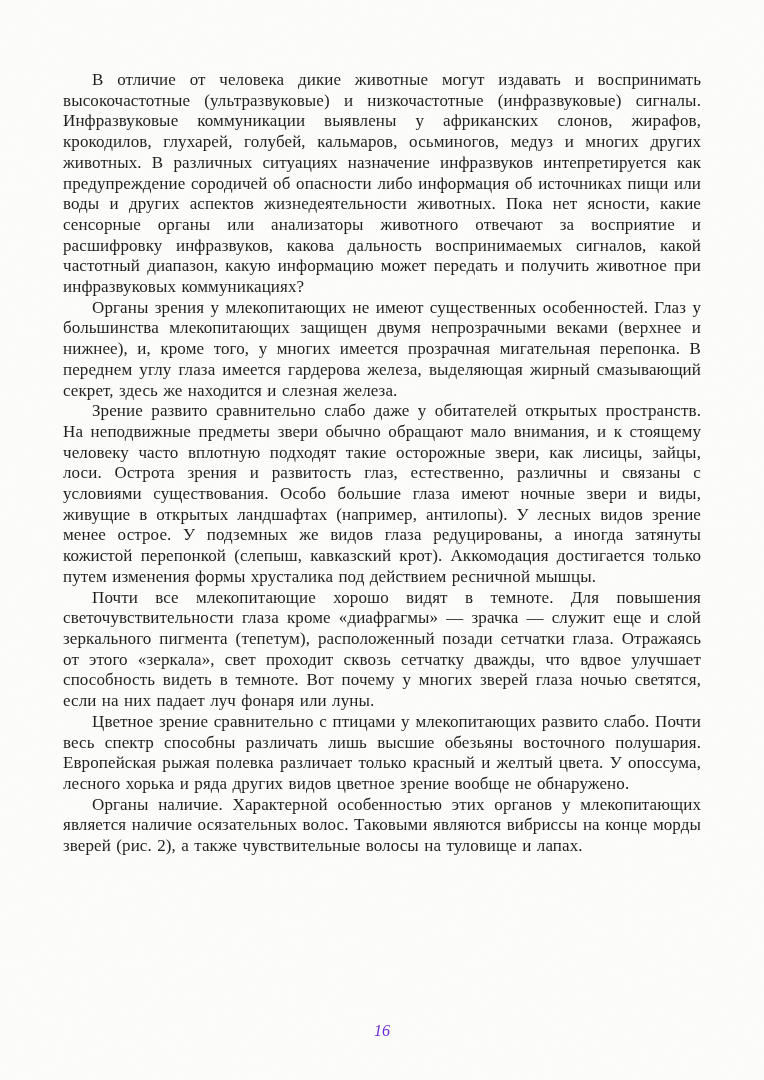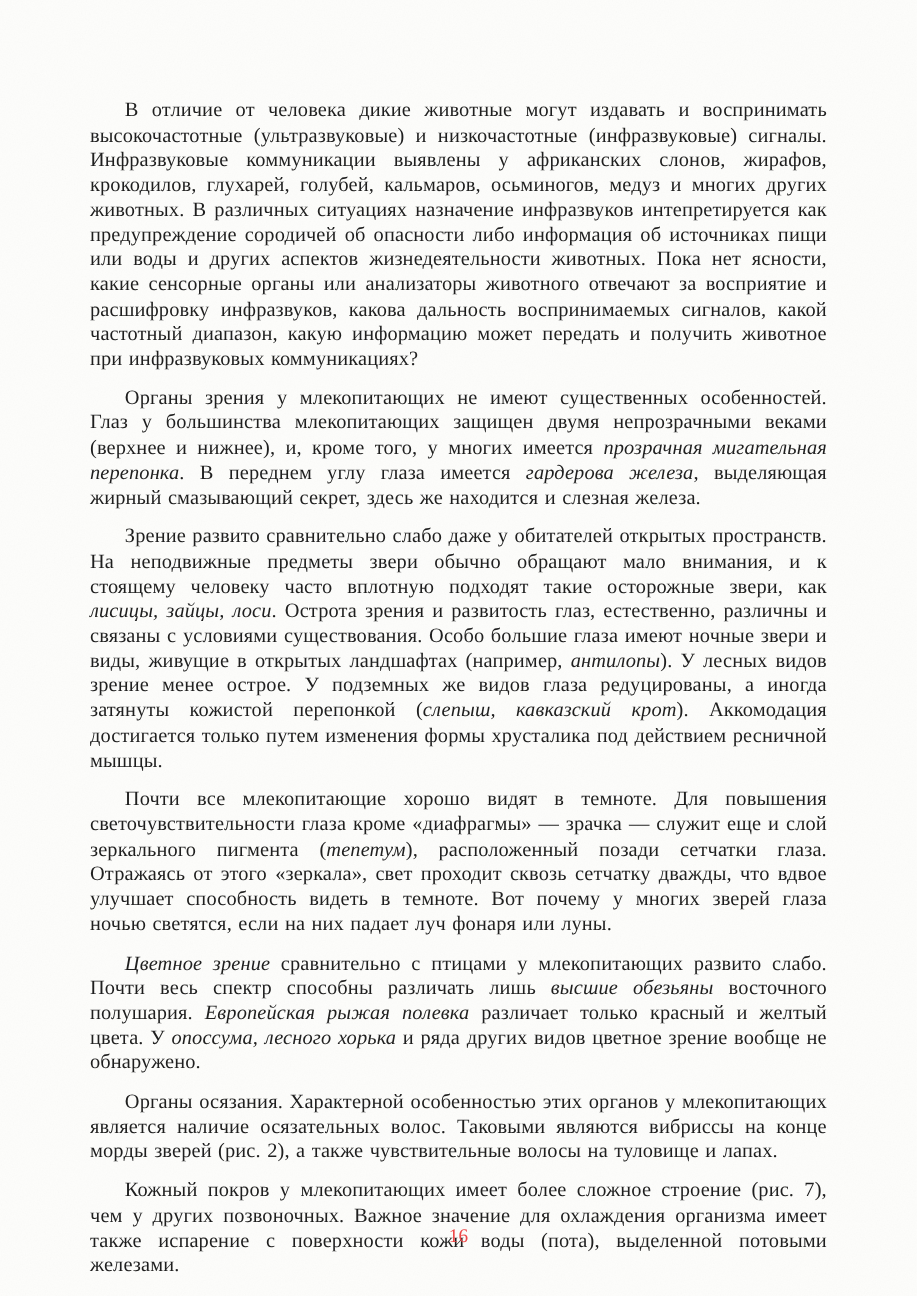--- a/index.html
+++ b/index.html
@@ -25,58 +25,58 @@
     left: 63px;
     top: 70px;
     width: 638px;
     color: #1c1c1c;
     font-size: 17px;
     line-height: 20.7px;
     text-align: justify;
     letter-spacing: 0.1px;
   }
   .page-text p {
-    margin: 12px;
+    margin: 0;
     padding: 0;
     text-indent: 29px;
     word-spacing: 1px;
   }
   .page-text .normal { font-style: normal; font-weight: normal; }
   .page-text .bold   { font-weight: normal; }
-  .page-text .italic { font-style: italic; }
+  .page-text .italic { }
   .page-number {
     position: absolute;
     left: 0;
     top: 1022px;
     width: 764px;
     text-align: center;
-    color: #ef4444;
+    color: #6d28d9;
     font-size: 16px;
     line-height: 18px;
+    font-style: italic;
   }
   .noise-overlay {
     position: absolute;
     left: 0; top: 0;
     width: 764px; height: 1080px;
     opacity: 0.045;
     pointer-events: none;
   }
 </style>
 </head>
 <body>
 
 <div class="scan-page" style="background: rgb(253, 253, 251);">
   <div class="page-text" style="color: rgb(28, 28, 28);">
       <p><span class="normal">В отличие от человека дикие животные могут издавать и воспринимать высокочастотные (ультразвуковые) и низкочастотные (инфразвуковые) сигналы. Инфразвуковые коммуникации выявлены у африканских слонов, жирафов, крокодилов, глухарей, голубей, кальмаров, осьминогов, медуз и многих других животных. В различных ситуациях назначение инфразвуков интепретируется как предупреждение сородичей об опасности либо информация об источниках пищи или воды и других аспектов жизнедеятельности животных. Пока нет ясности, какие сенсорные органы или анализаторы животного отвечают за восприятие и расшифровку инфразвуков, какова дальность воспринимаемых сигналов, какой частотный диапазон, какую информацию может передать и получить животное при инфразвуковых коммуникациях?</span></p>
       <p><span class="bold">Органы зрения</span><span class="normal"> у млекопитающих не имеют существенных особенностей. Глаз у большинства млекопитающих защищен двумя непрозрачными веками (верхнее и нижнее), и, кроме того, у многих имеется </span><span class="italic">прозрачная мигательная перепонка</span><span class="normal">. В переднем углу глаза имеется </span><span class="italic">гардерова железа</span><span class="normal">, выделяющая жирный смазывающий секрет, здесь же находится и слезная железа.</span></p>
       <p><span class="normal">Зрение развито сравнительно слабо даже у обитателей открытых пространств. На неподвижные предметы звери обычно обращают мало внимания, и к стоящему человеку часто вплотную подходят такие осторожные звери, как </span><span class="italic">лисицы, зайцы, лоси</span><span class="normal">. Острота зрения и развитость глаз, естественно, различны и связаны с условиями существования. Особо большие глаза имеют ночные звери и виды, живущие в открытых ландшафтах (например, </span><span class="italic">антилопы</span><span class="normal">). У лесных видов зрение менее острое. У подземных же видов глаза редуцированы, а иногда затянуты кожистой перепонкой (</span><span class="italic">слепыш, кавказский крот</span><span class="normal">). Аккомодация достигается только путем изменения формы хрусталика под действием ресничной мышцы.</span></p>
       <p><span class="normal">Почти все млекопитающие хорошо видят в темноте. Для повышения светочувствительности глаза кроме «диафрагмы» — зрачка — служит еще и слой зеркального пигмента (</span><span class="italic">тепетум</span><span class="normal">), расположенный позади сетчатки глаза. Отражаясь от этого «зеркала», свет проходит сквозь сетчатку дважды, что вдвое улучшает способность видеть в темноте. Вот почему у многих зверей глаза ночью светятся, если на них падает луч фонаря или луны.</span></p>
       <p><span class="italic">Цветное зрение</span><span class="normal"> сравнительно с птицами у млекопитающих развито слабо. Почти весь спектр способны различать лишь </span><span class="italic">высшие обезьяны</span><span class="normal"> восточного полушария. </span><span class="italic">Европейская рыжая полевка</span><span class="normal"> различает только красный и желтый цвета. У </span><span class="italic">опоссума, лесного хорька</span><span class="normal"> и ряда других видов цветное зрение вообще не обнаружено.</span></p>
-      <p><span class="bold">Органы осязания.</span><span class="normal"> Характерной особенностью этих органов у млекопитающих является наличие осязательных волос. Таковыми являются вибриссы на конце морды зверей (рис. 2), а также чувствительные волосы на туловище и лапах.</span></p>
-      <p><span class="bold">Кожный покров</span><span class="normal"> у млекопитающих имеет более сложное строение (рис. 7), чем у других позвоночных. Важное значение для охлаждения организма имеет также испарение с поверхности кожи воды (пота), выделенной потовыми железами.</span></p>
+      <p><span class="bold">Органы наличие.</span><span class="normal"> Характерной особенностью этих органов у млекопитающих является наличие осязательных волос. Таковыми являются вибриссы на конце морды зверей (рис. 2), а также чувствительные волосы на туловище и лапах.</span></p>
     </div>
   <div class="page-number">16</div>
   <svg class="noise-overlay" width="764" height="1080">
     <filter id="paperNoise">
       <feTurbulence type="fractalNoise" baseFrequency="0.9" numOctaves="2" stitchTiles="stitch"></feTurbulence>
       <feColorMatrix type="saturate" values="0"></feColorMatrix>
     </filter>
     <rect width="764" height="1080" filter="url(#paperNoise)"></rect>
   </svg>
 </div>

